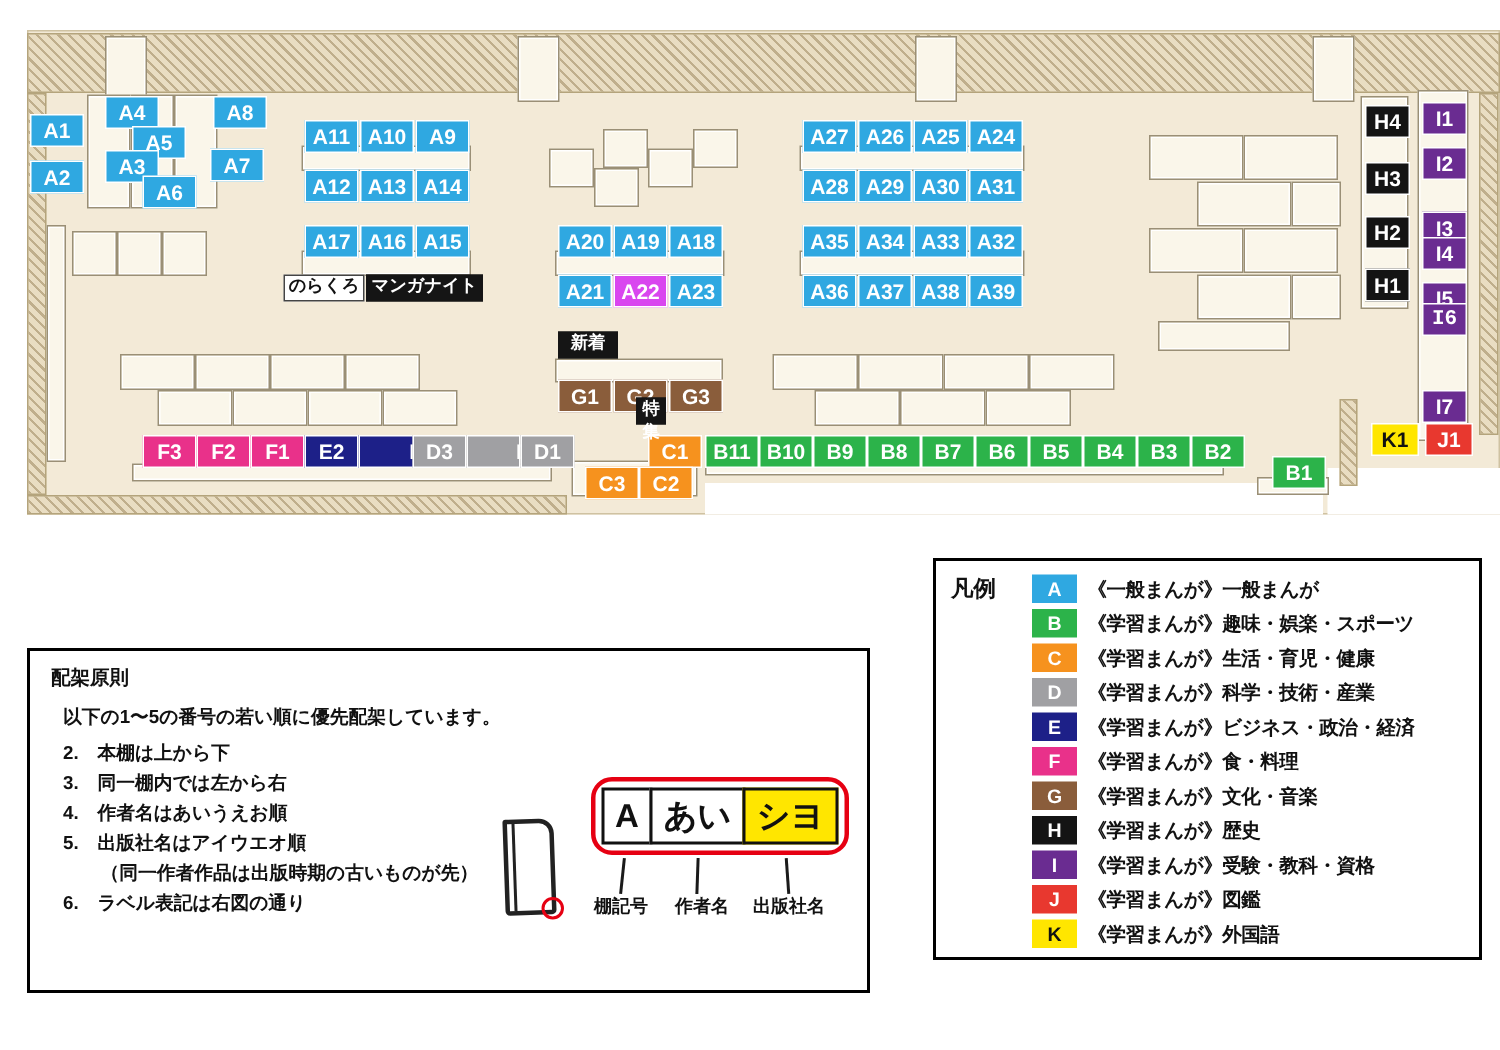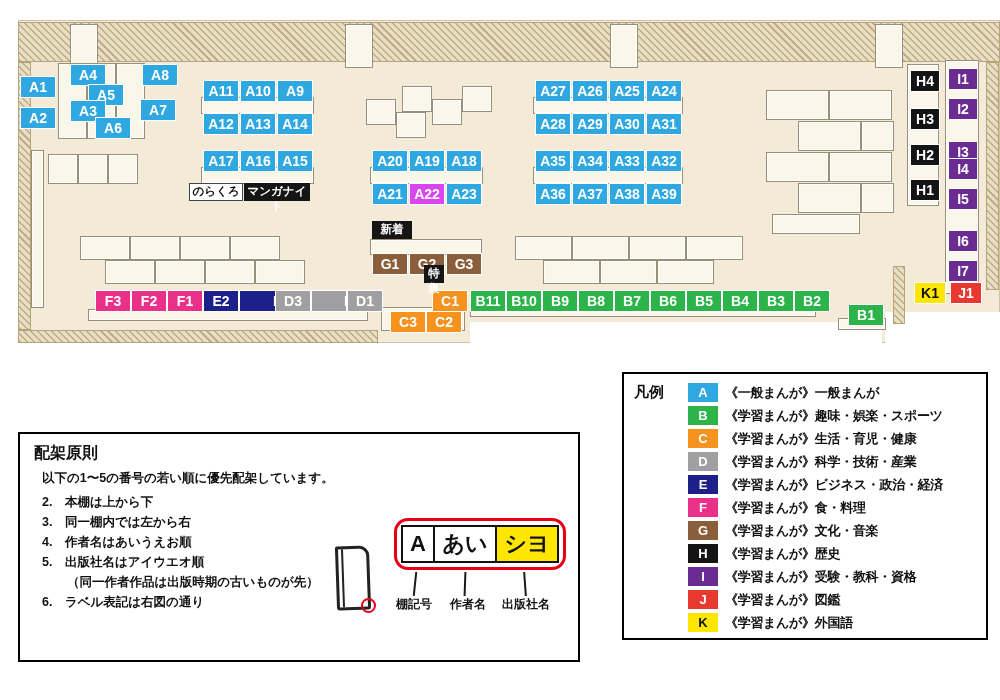--- a/index.html
+++ b/index.html
@@ -29,21 +29,21 @@
   .legend-inner{display:flex;padding:7px 10px;gap:12px}
   .legend-title{font-size:15px;font-weight:bold;width:42px;padding-top:2px}
   .legend-rows{display:flex;flex-direction:column}
   .legend-row{display:flex;align-items:center;height:23px}
   .legend-badge{flex:0 0 30px;width:30px;height:19px;line-height:19px;text-align:center;
                 color:#fff;font-weight:bold;font-size:13px;margin-right:7px}
   .legend-text{font-size:13px;font-weight:bold;letter-spacing:-.3px;white-space:nowrap}
 
   
   #principles{left:18px;top:432px;width:562px;height:230px}
-  .pp-title{position:absolute;left:14px;top:9px;font-size:16px;font-weight:bold}
+  .pp-title{position:absolute;left:14px;top:9px;font-size:13px;font-weight:bold}
   .pp-intro{position:absolute;left:22px;top:36px;font-size:12.5px;font-weight:bold}
   .pp-list{position:absolute;left:22px;top:58px;width:336px}
   .pp-item{font-size:12.5px;font-weight:bold;line-height:20px;white-space:pre-wrap}
 
   
   .label-ex{position:absolute;left:374px;top:84px;display:flex;border:3px solid #e60012;
             border-radius:14px;padding:4px;background:#fff}
   .cell{border:2px solid #111;height:38px;line-height:34px;text-align:center;
         font-size:22px;font-weight:bold;background:#fff}
   .cell+.cell{margin-left:-2px}
@@ -189,26 +189,26 @@
       <div class="map-label" style="left: 848px; top: 304px; width: 36px; background: rgb(44, 179, 74);">B1</div>
       <div class="map-label" style="left: 910px; top: 70px; width: 30px; background: rgb(20, 20, 20);">H4</div>
       <div class="map-label" style="left: 910px; top: 108px; width: 30px; background: rgb(20, 20, 20);">H3</div>
       <div class="map-label" style="left: 910px; top: 144px; width: 30px; background: rgb(20, 20, 20);">H2</div>
       <div class="map-label" style="left: 910px; top: 179px; width: 30px; background: rgb(20, 20, 20);">H1</div>
       <div class="map-label" style="left: 948px; top: 68px; width: 30px; background: rgb(106, 44, 145);">I1</div>
       <div class="map-label" style="left: 948px; top: 98px; width: 30px; background: rgb(106, 44, 145);">I2</div>
       <div class="map-label" style="left: 948px; top: 128px; width: 30px; background: rgb(106, 44, 145); margin-top: 13px;">I3</div>
       <div class="map-label" style="left: 948px; top: 158px; width: 30px; background: rgb(106, 44, 145);">I4</div>
       <div class="map-label" style="left: 948px; top: 188px; width: 30px; background: rgb(106, 44, 145);">I5</div>
-      <div class="map-label" style="left: 948px; top: 230px; width: 30px; background: rgb(106, 44, 145);">I6</div>
+      <div class="map-label" style="left: 948px; top: 202px; width: 30px; background: rgb(106, 44, 145); font-family: Liberation Mono, monospace;">I6</div>
       <div class="map-label" style="left: 948px; top: 260px; width: 30px; background: rgb(106, 44, 145);">I7</div>
       <div class="map-label" style="left: 914px; top: 282px; width: 32px; background: rgb(255, 230, 0); color: rgb(17, 17, 17);">K1</div>
       <div class="map-label" style="left: 950px; top: 282px; width: 32px; background: rgb(232, 56, 47);">J1</div>
       <div class="tag tag-white" style="left: 189px; top: 183px; width: 54px;">のらくろ</div>
-      <div class="tag tag-black" style="left: 244px; top: 183px; width: 66px;">マンガナイト</div>
+      <div class="tag tag-black" style="left: 244px; top: 183px; width: 78px;">マンガナイト</div>
       <div class="tag tag-black" style="left: 372px; top: 221px; width: 40px;">新着</div>
       <div class="tag tag-black" style="left: 424px; top: 221px; width: 20px; margin-top: 44px;">特集</div>
     </div>
 
   <div class="panel" id="legend">
     <div class="legend-inner">
       <span class="legend-title">凡例</span>
       <div class="legend-rows">
           <div class="legend-row">
             <span class="legend-badge" style="background: rgb(47, 168, 225);">A</span>

